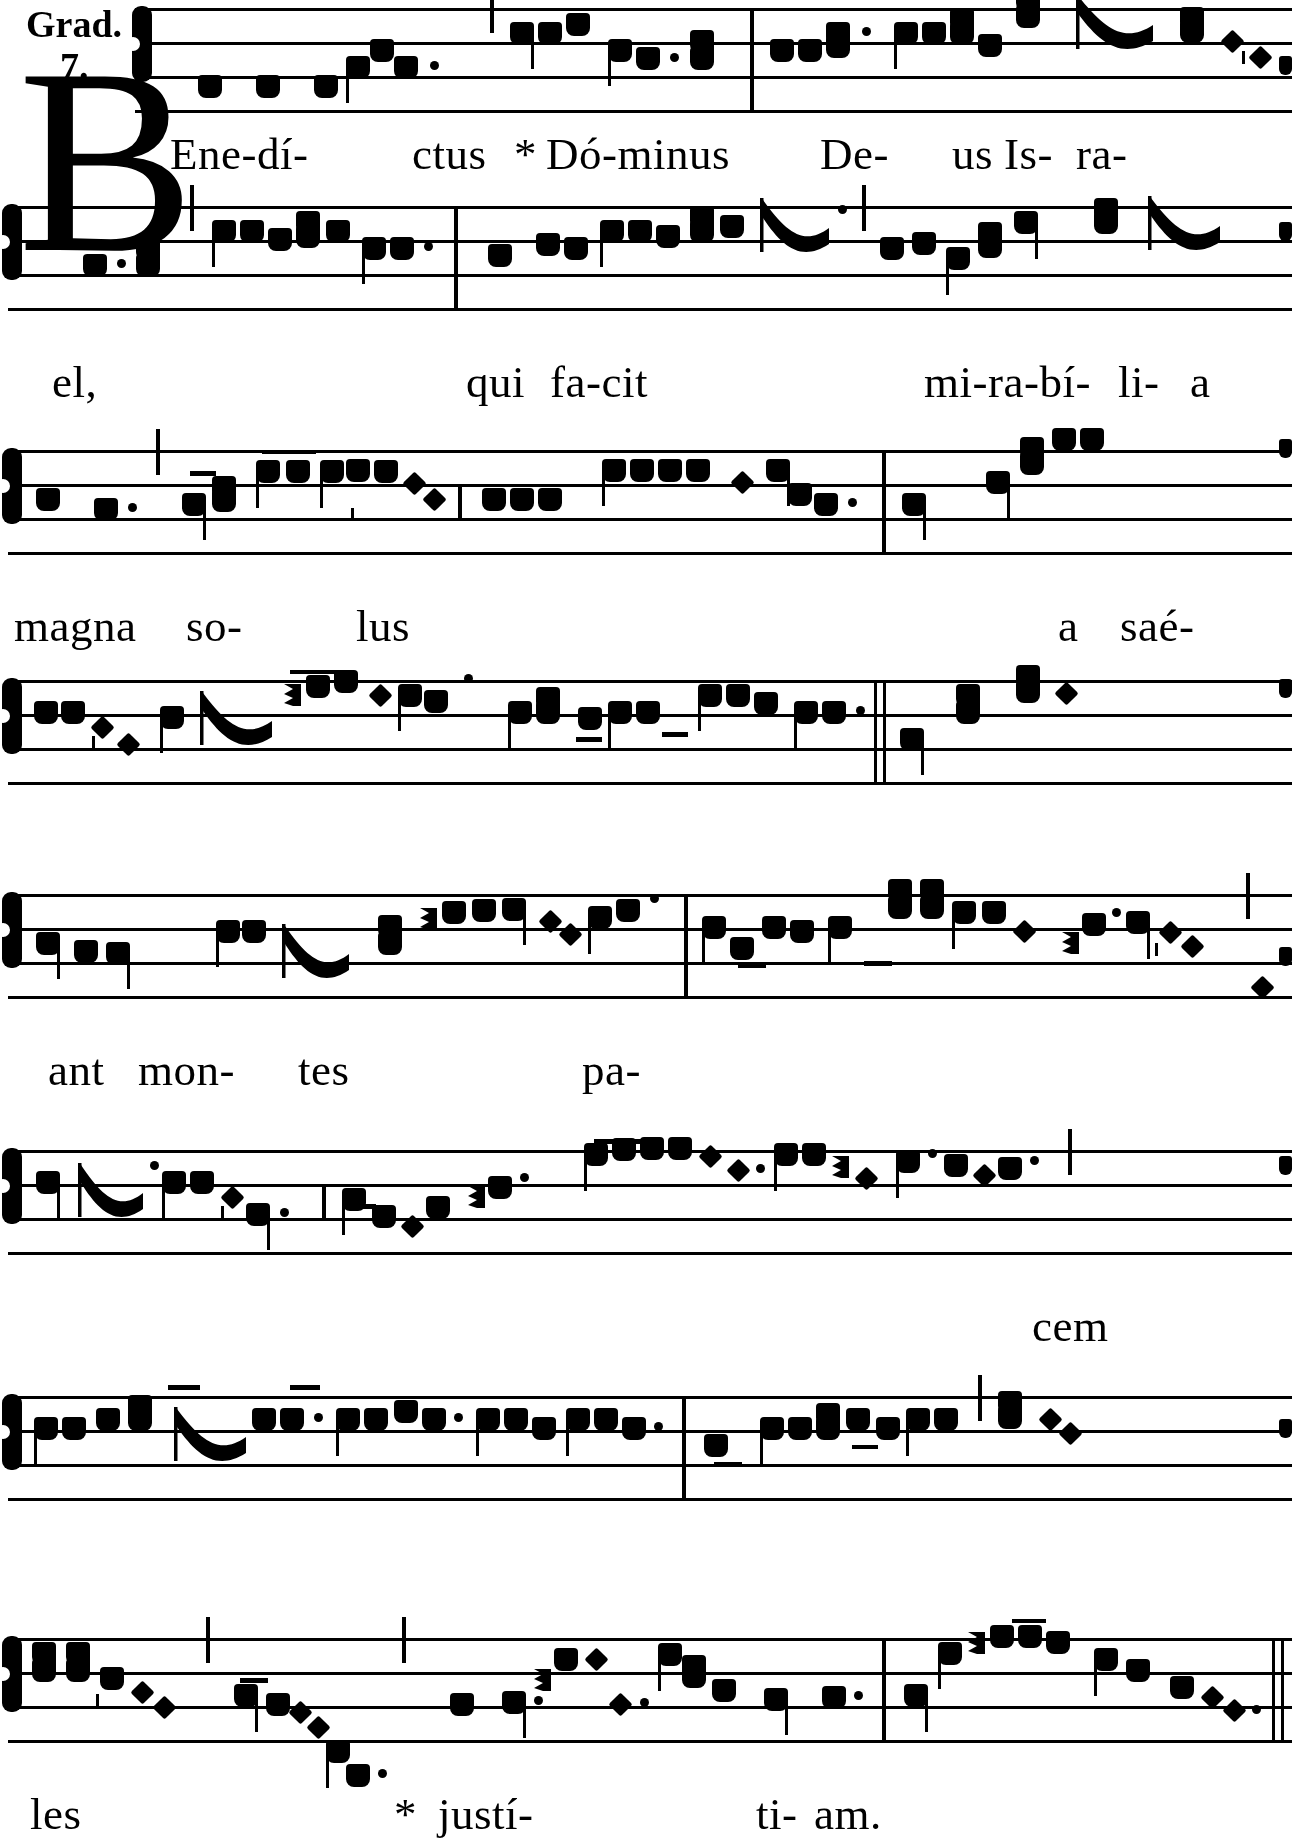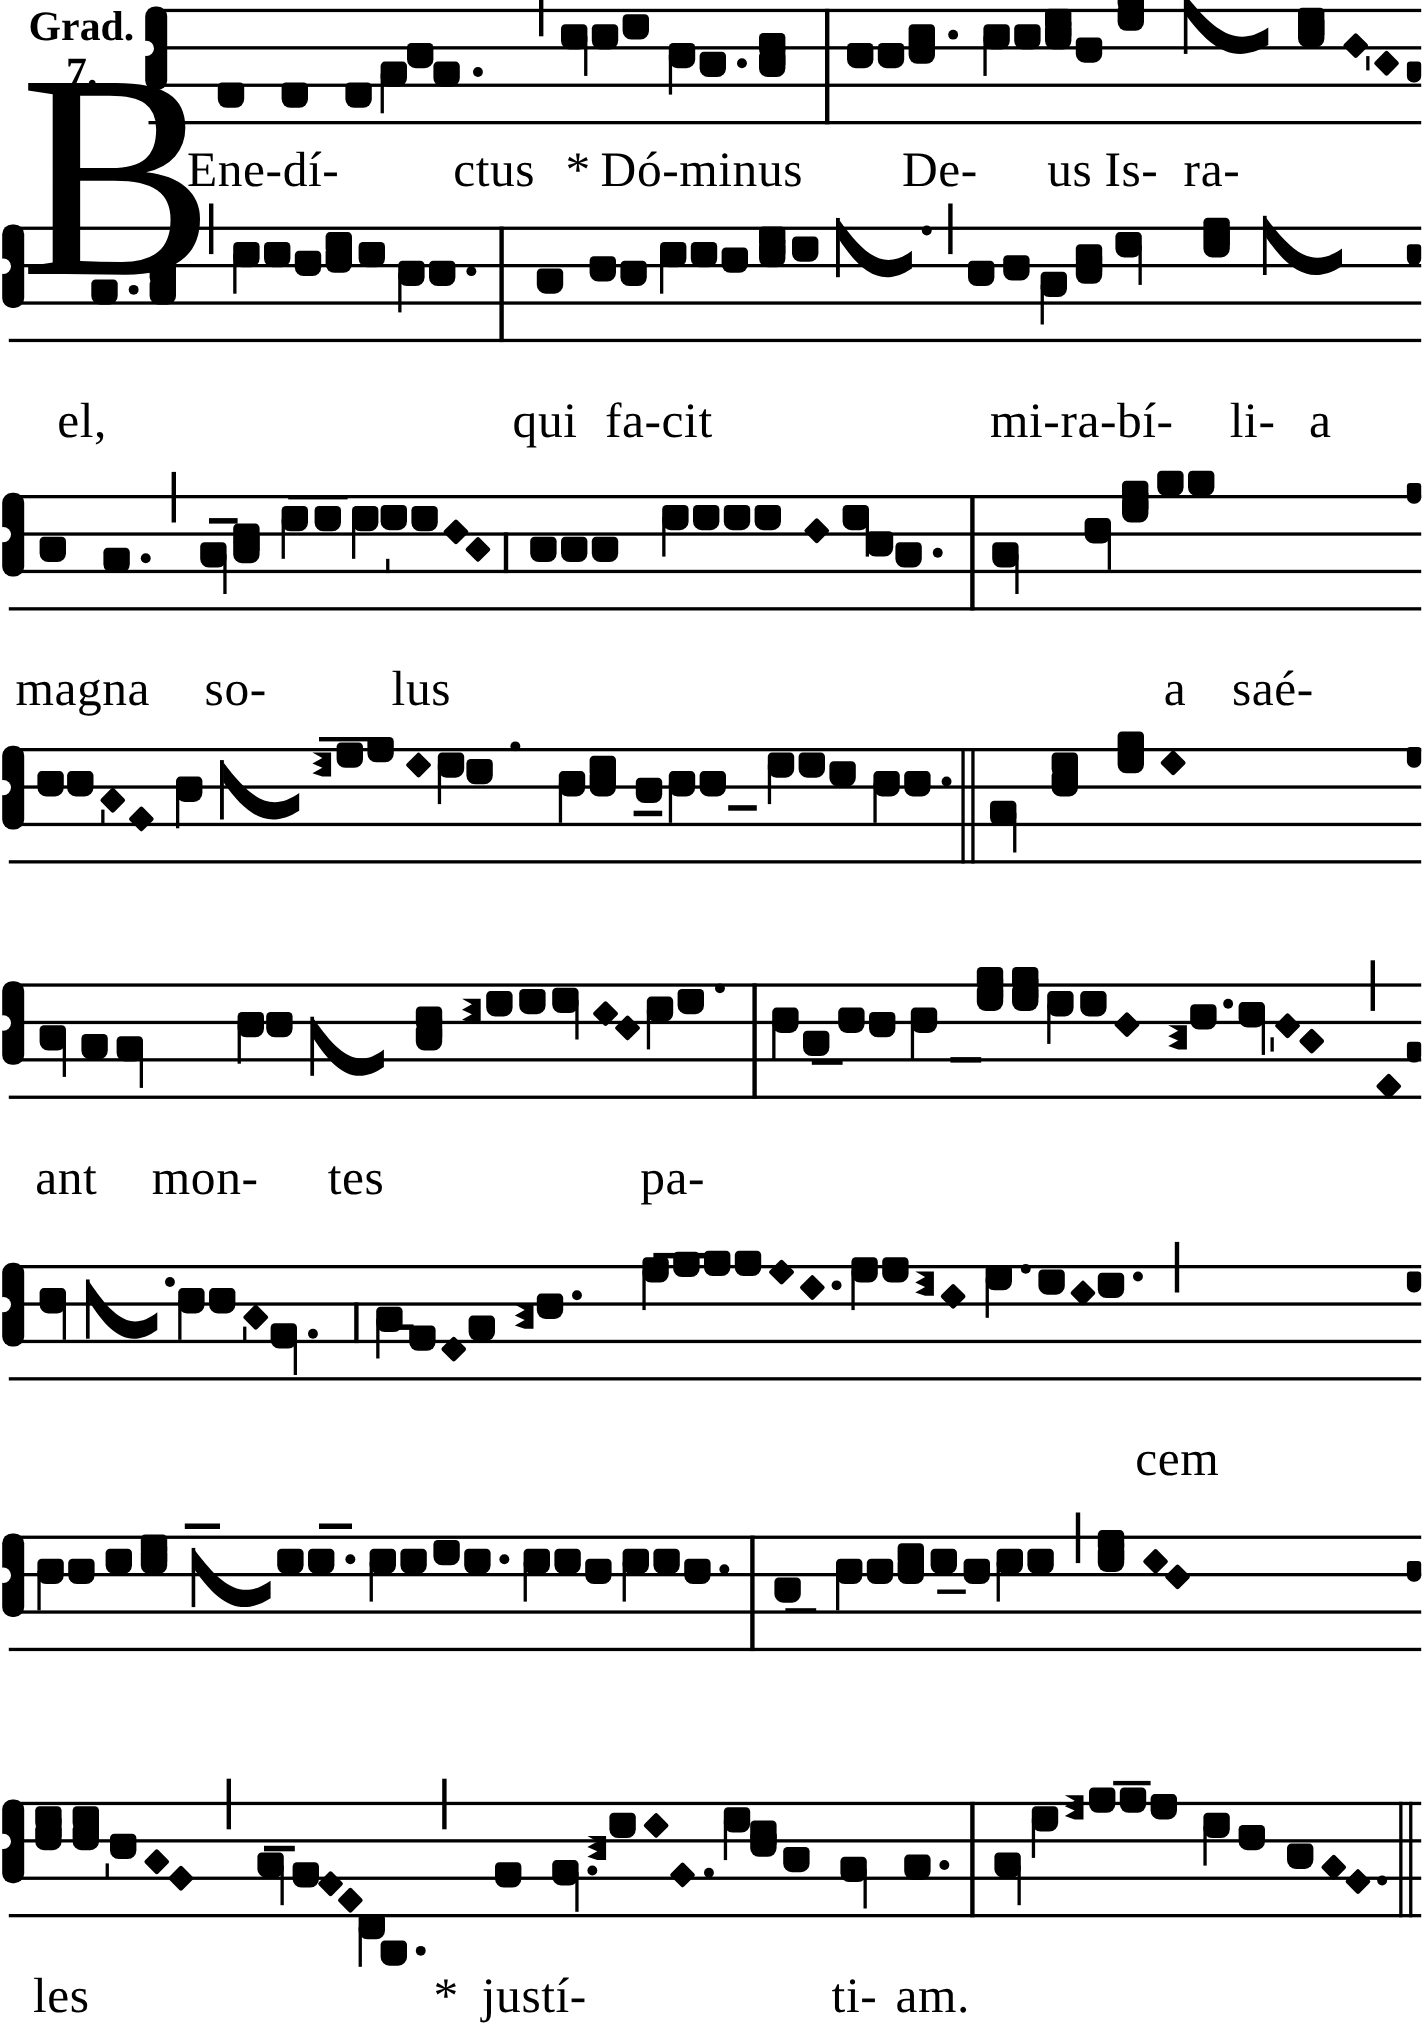--- a/index.html
+++ b/index.html
@@ -167,21 +167,21 @@
           <div class="nm" style="left: 1140px; top: -9.6px;"><svg width="75" height="64" viewBox="0 0 75 64" xmlns="http://www.w3.org/2000/svg">
               <rect x="0" y="0" width="3.5" height="54" fill="#000"></rect>
               <path d="M3,2 C28.5,36 46.5,48 72,30 L72,46 C43.5,64 24,50 3,20 Z" fill="#000"></path>
             </svg></div>
           <div class="nm custos" style="left: 1271px; top: 15.8px;"></div>
         </div>
         <div class="lyrics">
           <span class="syl" style="left: 52px;">el,</span>
           <span class="syl" style="left: 466px;">qui</span>
           <span class="syl" style="left: 550px;">fa-cit</span>
-          <span class="syl" style="left: 900px;">mi-ra-bí-</span>
+          <span class="syl" style="left: 924px;">mi-ra-bí-</span>
           <span class="syl" style="left: 1118px;">li-</span>
           <span class="syl" style="left: 1190px;">a</span>
         </div>
       </div>
       <div class="system" style="top: 450px;">
         <div class="staff" style="left: 8px; width: 1284px;">
           <div class="sline" style="top: 0px;"></div>
           <div class="sline" style="top: 34px;"></div>
           <div class="sline" style="top: 68px;"></div>
           <div class="sline" style="top: 102px;"></div>
@@ -373,21 +373,21 @@
           <div class="nm punctum" style="left: 1118px; top: 17.2px;"></div>
           <div class="stem" style="left: 1138.8px; top: 28.7px;"></div>
           <div class="nm diamond" style="left: 1153.5px; top: 30.4px;"></div>
           <div class="nm tickm" style="left: 1146.5px; top: 49.4px;"></div>
           <div class="nm diamond" style="left: 1175.5px; top: 44px;"></div>
           <div class="nm vbar" style="left: 1238.4px; top: -21px; height: 46px;"></div>
           <div class="nm diamond" style="left: 1245.5px; top: 84.8px;"></div>
           <div class="nm custos" style="left: 1271px; top: 53.2px;"></div>
         </div>
         <div class="lyrics">
-          <span class="syl" style="left: 32px;">ant</span>
+          <span class="syl" style="left: 48px;">ant</span>
           <span class="syl" style="left: 138px;">mon-</span>
           <span class="syl" style="left: 298px;">tes</span>
           <span class="syl" style="left: 582px;">pa-</span>
         </div>
       </div>
       <div class="system" style="top: 1150px;">
         <div class="staff" style="left: 8px; width: 1284px;">
           <div class="sline" style="top: 0px;"></div>
           <div class="sline" style="top: 34px;"></div>
           <div class="sline" style="top: 68px;"></div>

